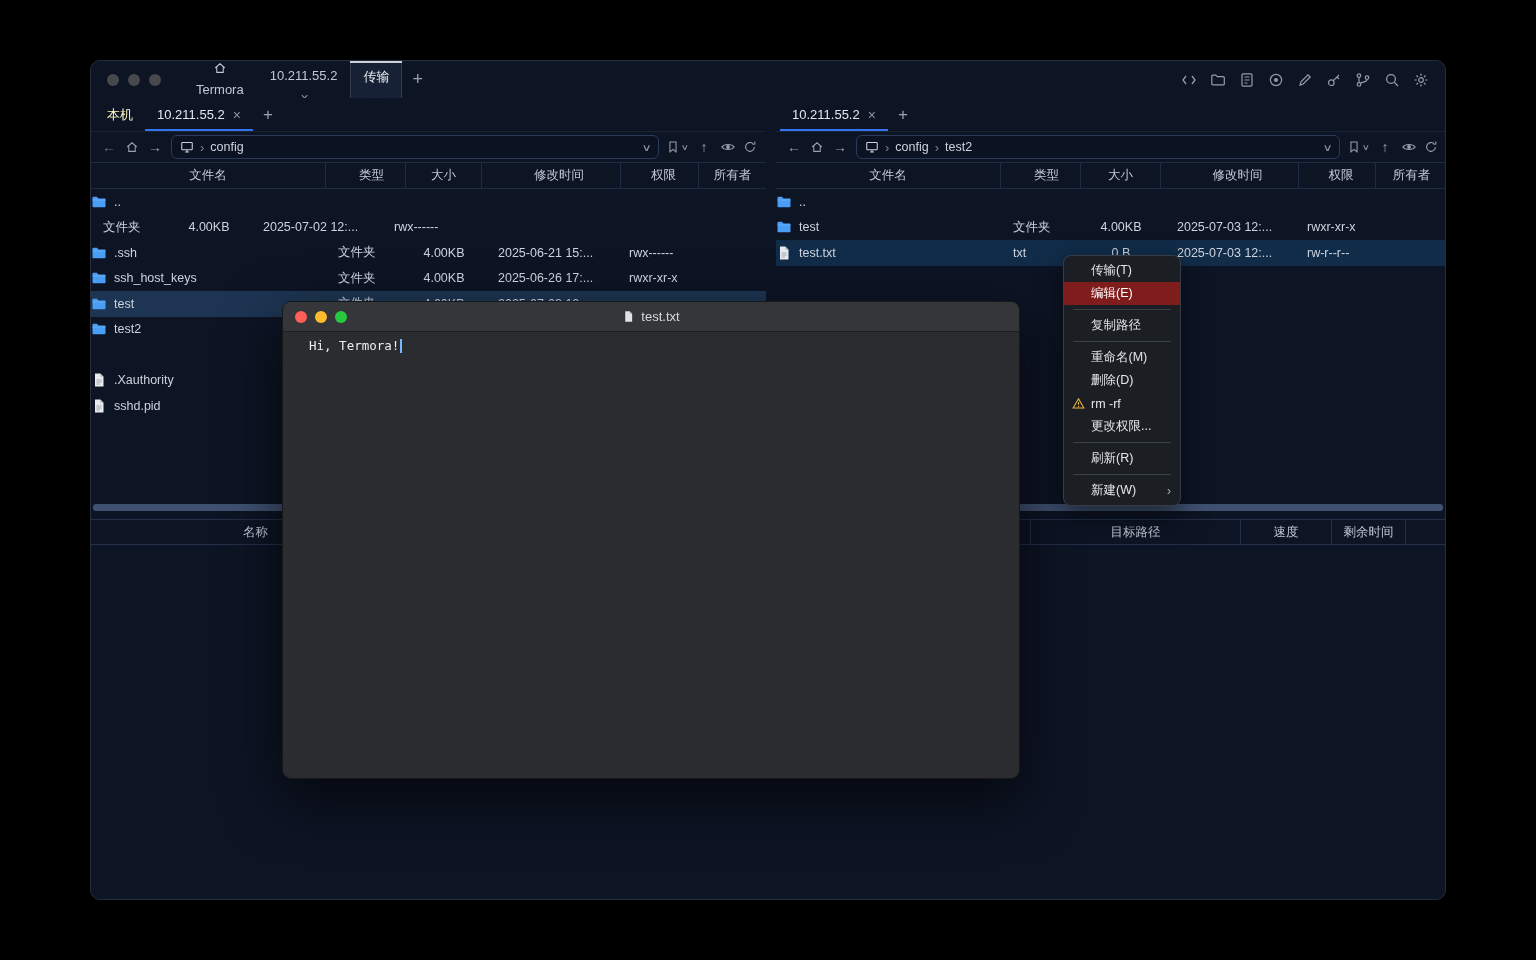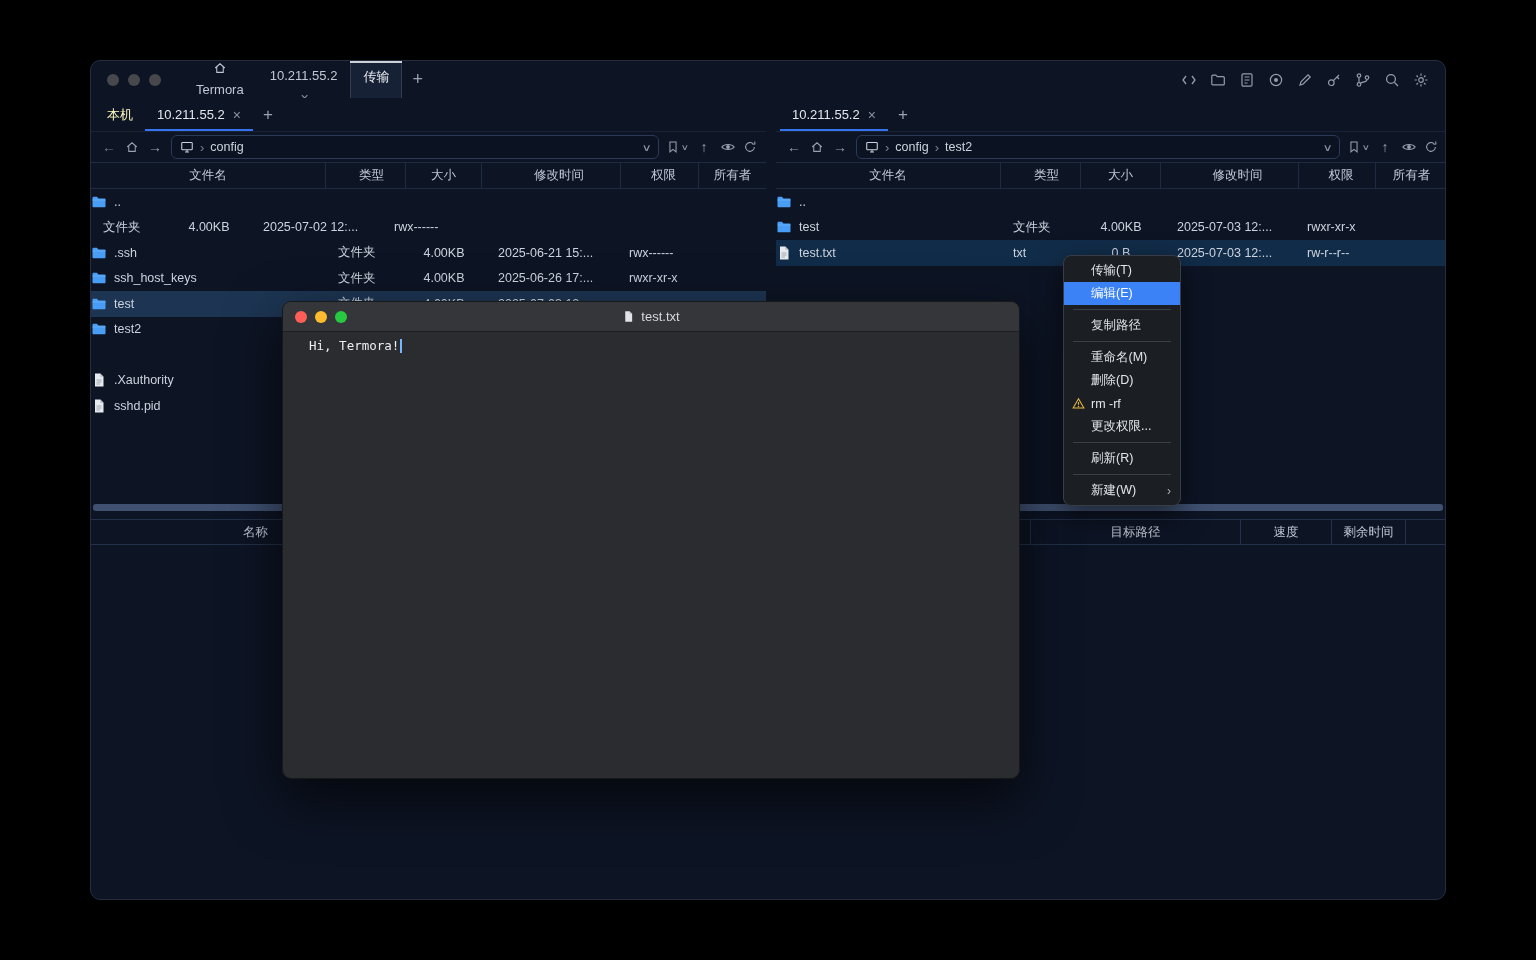--- a/index.html
+++ b/index.html
@@ -84,21 +84,21 @@
   .ed-title { position:absolute; left:0; right:0; display:flex; justify-content:center; align-items:center; gap:6px;
               color:#d6d9de; font-size:13px; pointer-events:none; }
   .ed-body { padding:6px 26px; font-family:"DejaVu Sans Mono", monospace; font-size:12.5px; color:#eceef1; display:flex; align-items:center; }
   .cursor { display:inline-block; width:2px; height:14px; background:#75b6ff; margin-left:1px; }
 
   
   .menu { position:absolute; left:1063px; top:255px; width:118px; background:#1b1e23; border:1px solid #383d45;
           border-radius:8px; padding:3px 0; z-index:30; box-shadow:0 10px 28px rgba(0,0,0,.55);
           font-size:12.5px; color:#e3e6ea; }
   .mi { position:relative; height:23px; display:flex; align-items:center; padding:0 10px 0 27px; white-space:nowrap; }
-  .mi.hl { background:#3b82f6; color:#fff; }
+  .mi.hl { background:#7f1d1d; color:#fff; }
   .mi .warn { position:absolute; left:8px; top:5px; }
   .mi .sub { position:absolute; right:9px; color:#aab0ba; font-size:12px; }
   .msep { height:1px; background:#3a4048; margin:4px 9px; }
 </style>
 </head>
 <body>
 
 <svg width="0" height="0" style="position:absolute">
   <defs>
     <symbol id="i-home" viewBox="0 0 16 16">

